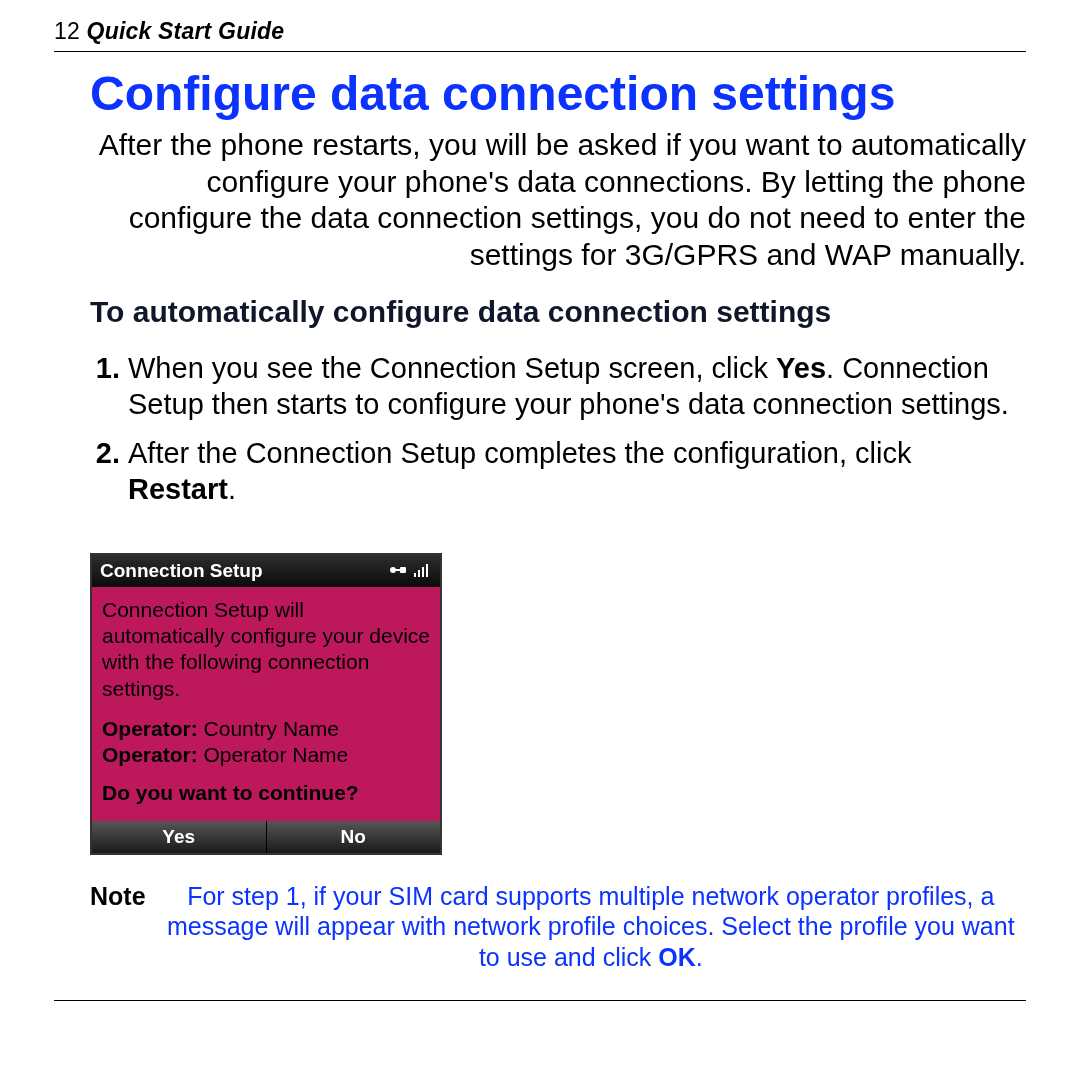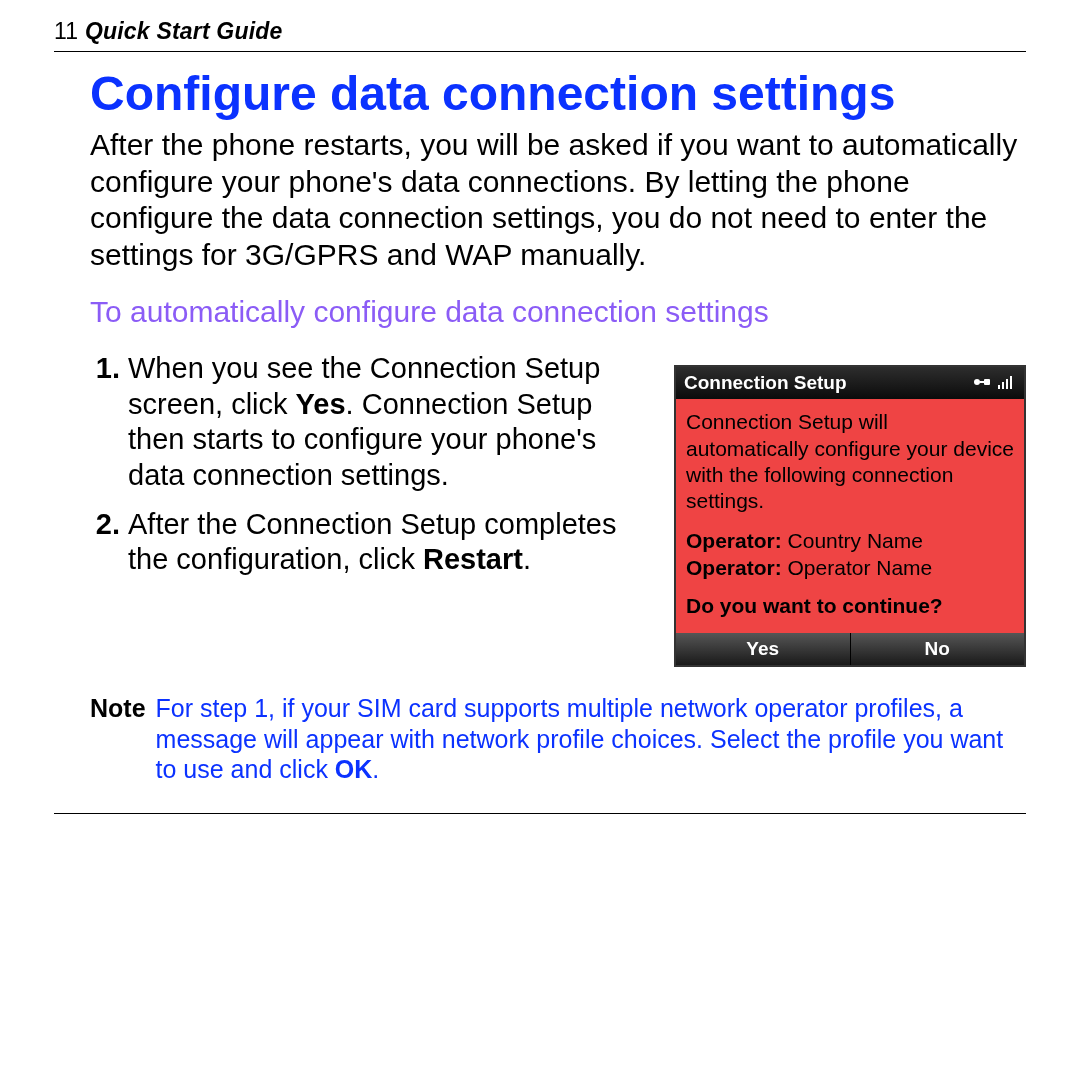--- a/index.html
+++ b/index.html
@@ -26,51 +26,53 @@
   .h1 {
     color: #0b32ff;
     font-weight: 700;
     font-size: 48px;
     margin: 14px 0 6px 36px;
   }
   .intro {
     font-size: 30px;
     line-height: 1.22;
     margin: 0 0 18px 36px;
+    text-align: right;
   }
   .h2 {
-    color: #8b5cf6;
-    font-weight: 400;
+    color: #0f172a;
+    font-weight: 700;
     font-size: 30px;
     margin: 22px 0 22px 36px;
   }
   .body-row {
     display: flex;
     margin-left: 36px;
     gap: 26px;
+    flex-direction: column;
   }
   .steps {
     flex: 1 1 0;
     font-size: 29px;
     line-height: 1.22;
   }
   .steps ol { margin: 0; padding-left: 38px; }
   .steps li { margin-bottom: 14px; }
   .steps li::marker { font-weight: 700; }
   .bold { font-weight: 700; }
   
   .phone {
     width: 348px;
     border: 2px solid #333;
-    background: #ef4444;
+    background: #be185d;
     font-family: "Tahoma", "Segoe UI", Arial, sans-serif;
     font-size: 21px;
     color: #000;
     align-self: flex-start;
-    margin-top: 14px;
+    margin-top: 6px;
   }
   .phone .titlebar {
     display: flex;
     align-items: center;
     justify-content: space-between;
     background: linear-gradient(#2d2d2d, #0b0b0b);
     color: #fff;
     font-weight: 700;
     height: 32px;
     padding: 0 8px;
@@ -98,38 +100,39 @@
     line-height: 32px;
   }
   .phone .softkeys > div:first-child { border-right: 1px solid #000; }
   .note-row {
     display: flex;
     gap: 10px;
     margin: 26px 0 0 36px;
     font-size: 25px;
     line-height: 1.22;
     color: #0b32ff;
+    text-align: center;
   }
   .note-label { font-weight: 700; color: #000; }
   .note-body .note-ok { font-weight: 700; }
   hr.bottom-rule {
     margin: 28px 54px 0 54px;
     border: none;
     border-top: 1.5px solid #000;
   }
   
   .ic { display: inline-block; }
 </style>
 </head>
 <body>
 
 <div class="page">
 
   <div class="running-head">
-    <span class="page-no">11</span>
+    <span class="page-no">12</span>
     <span> </span>
     <span class="guide">Quick Start Guide</span>
   </div>
 
   <div class="h1">Configure data connection settings</div>
 
   <div class="intro">After the phone restarts, you will be asked if you want to automatically configure your phone's data connections. By letting the phone configure the data connection settings, you do not need to enter the settings for 3G/GPRS and WAP manually.</div>
 
   <div class="h2">To automatically configure data connection settings</div>
 

